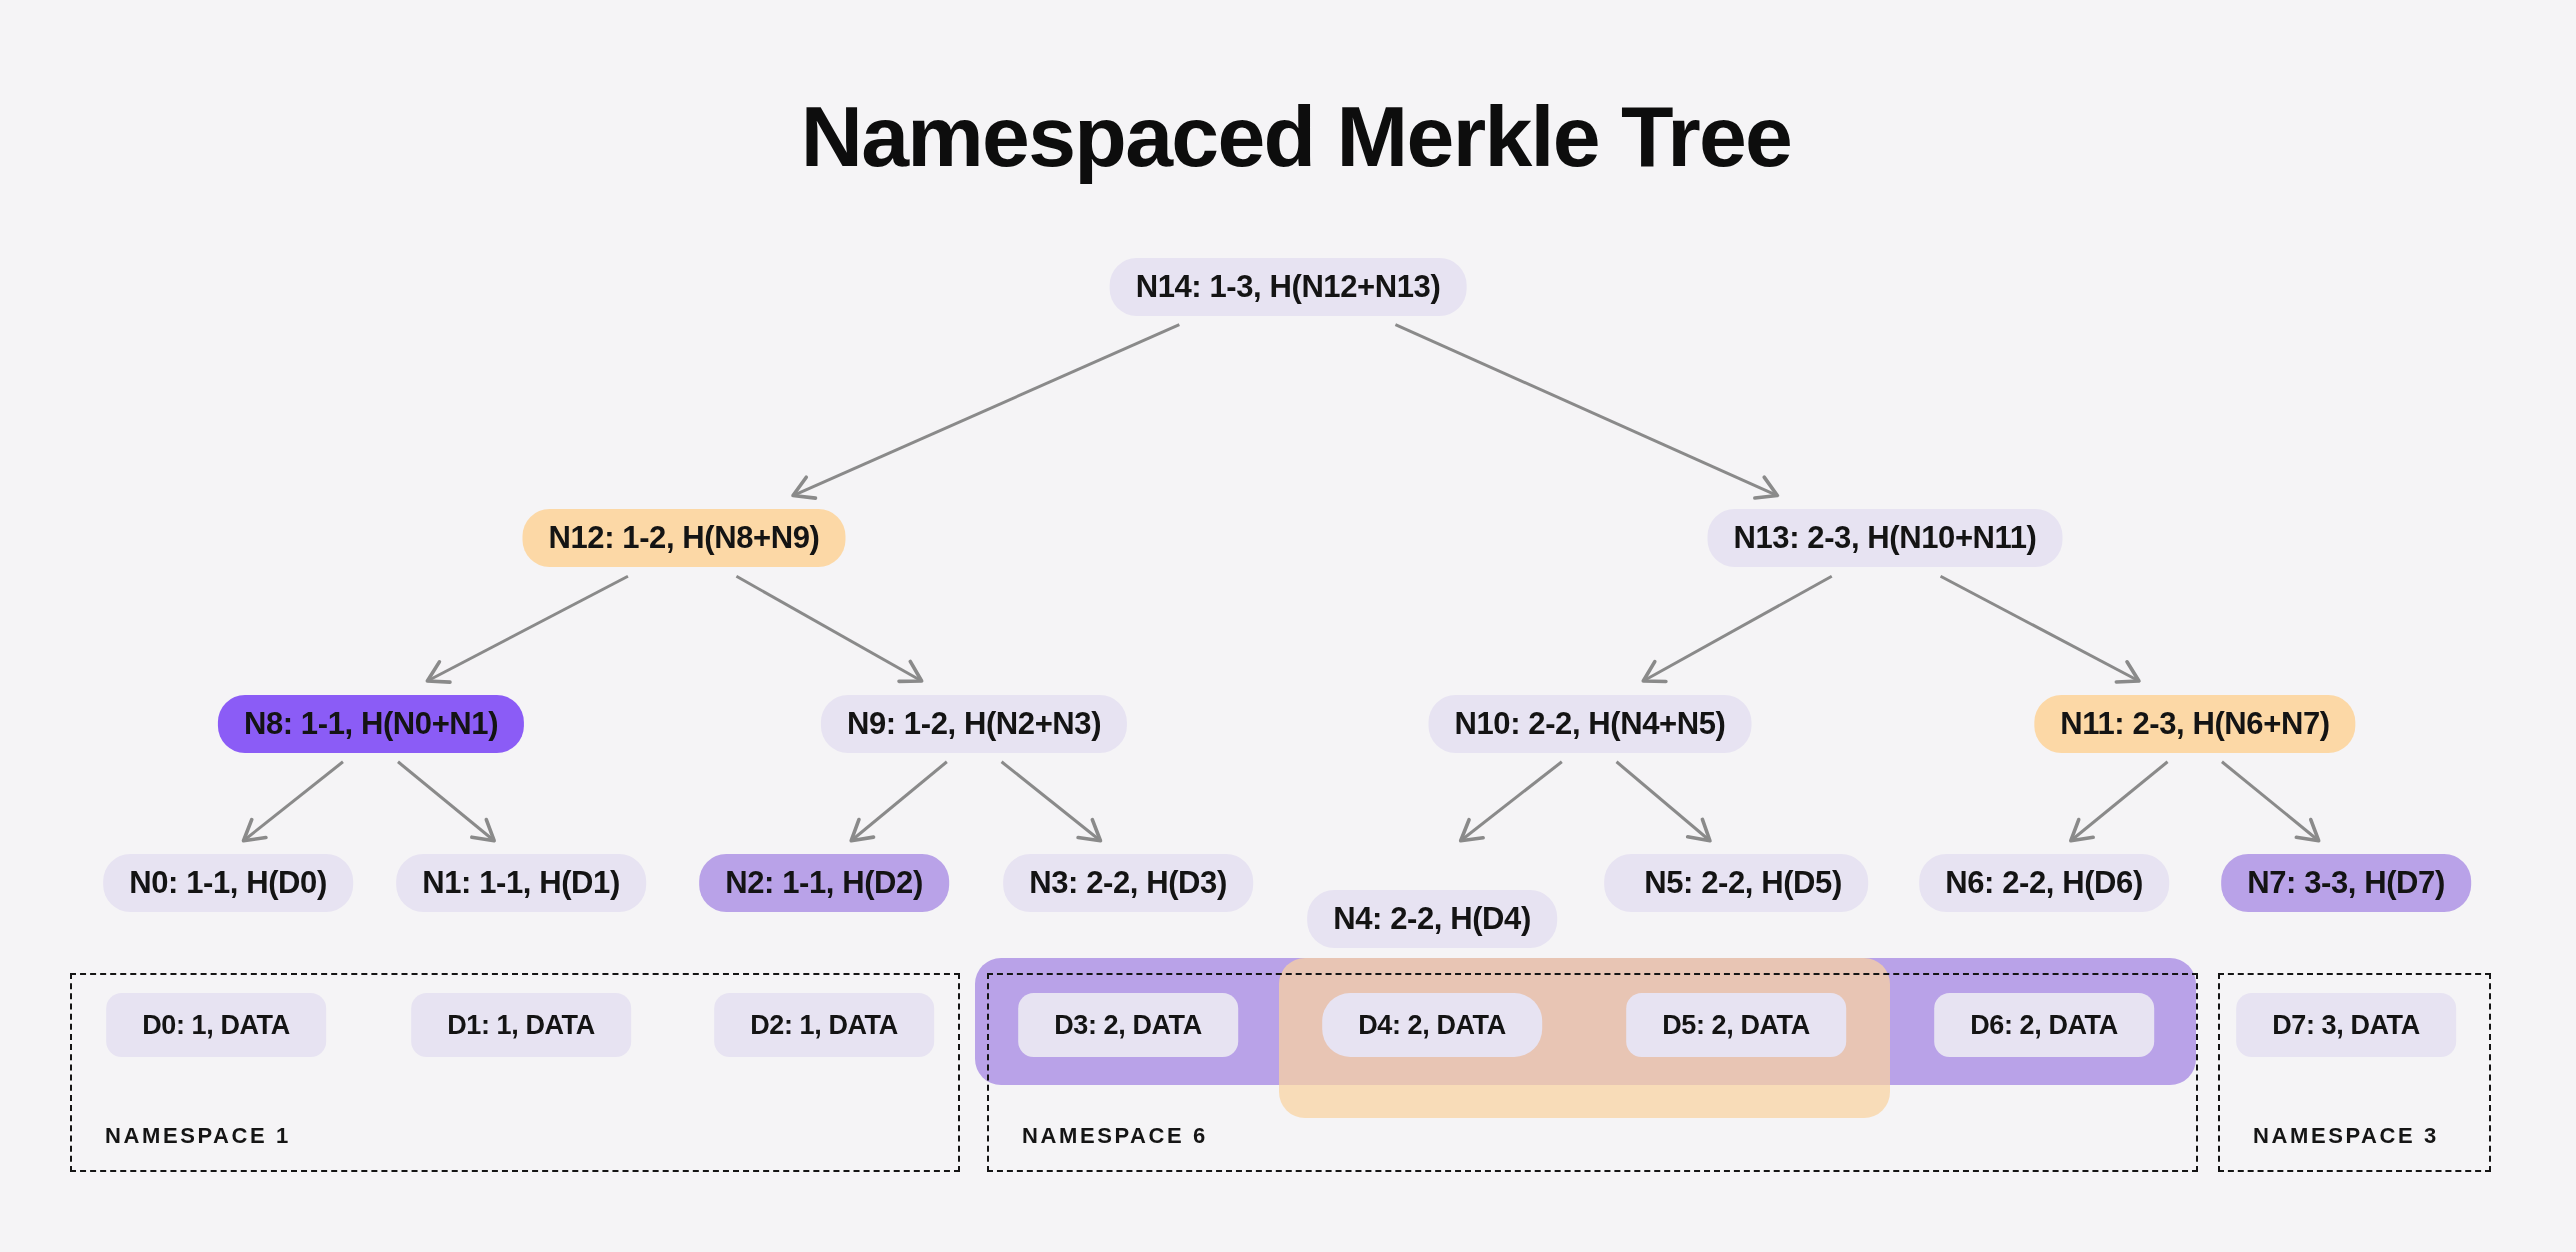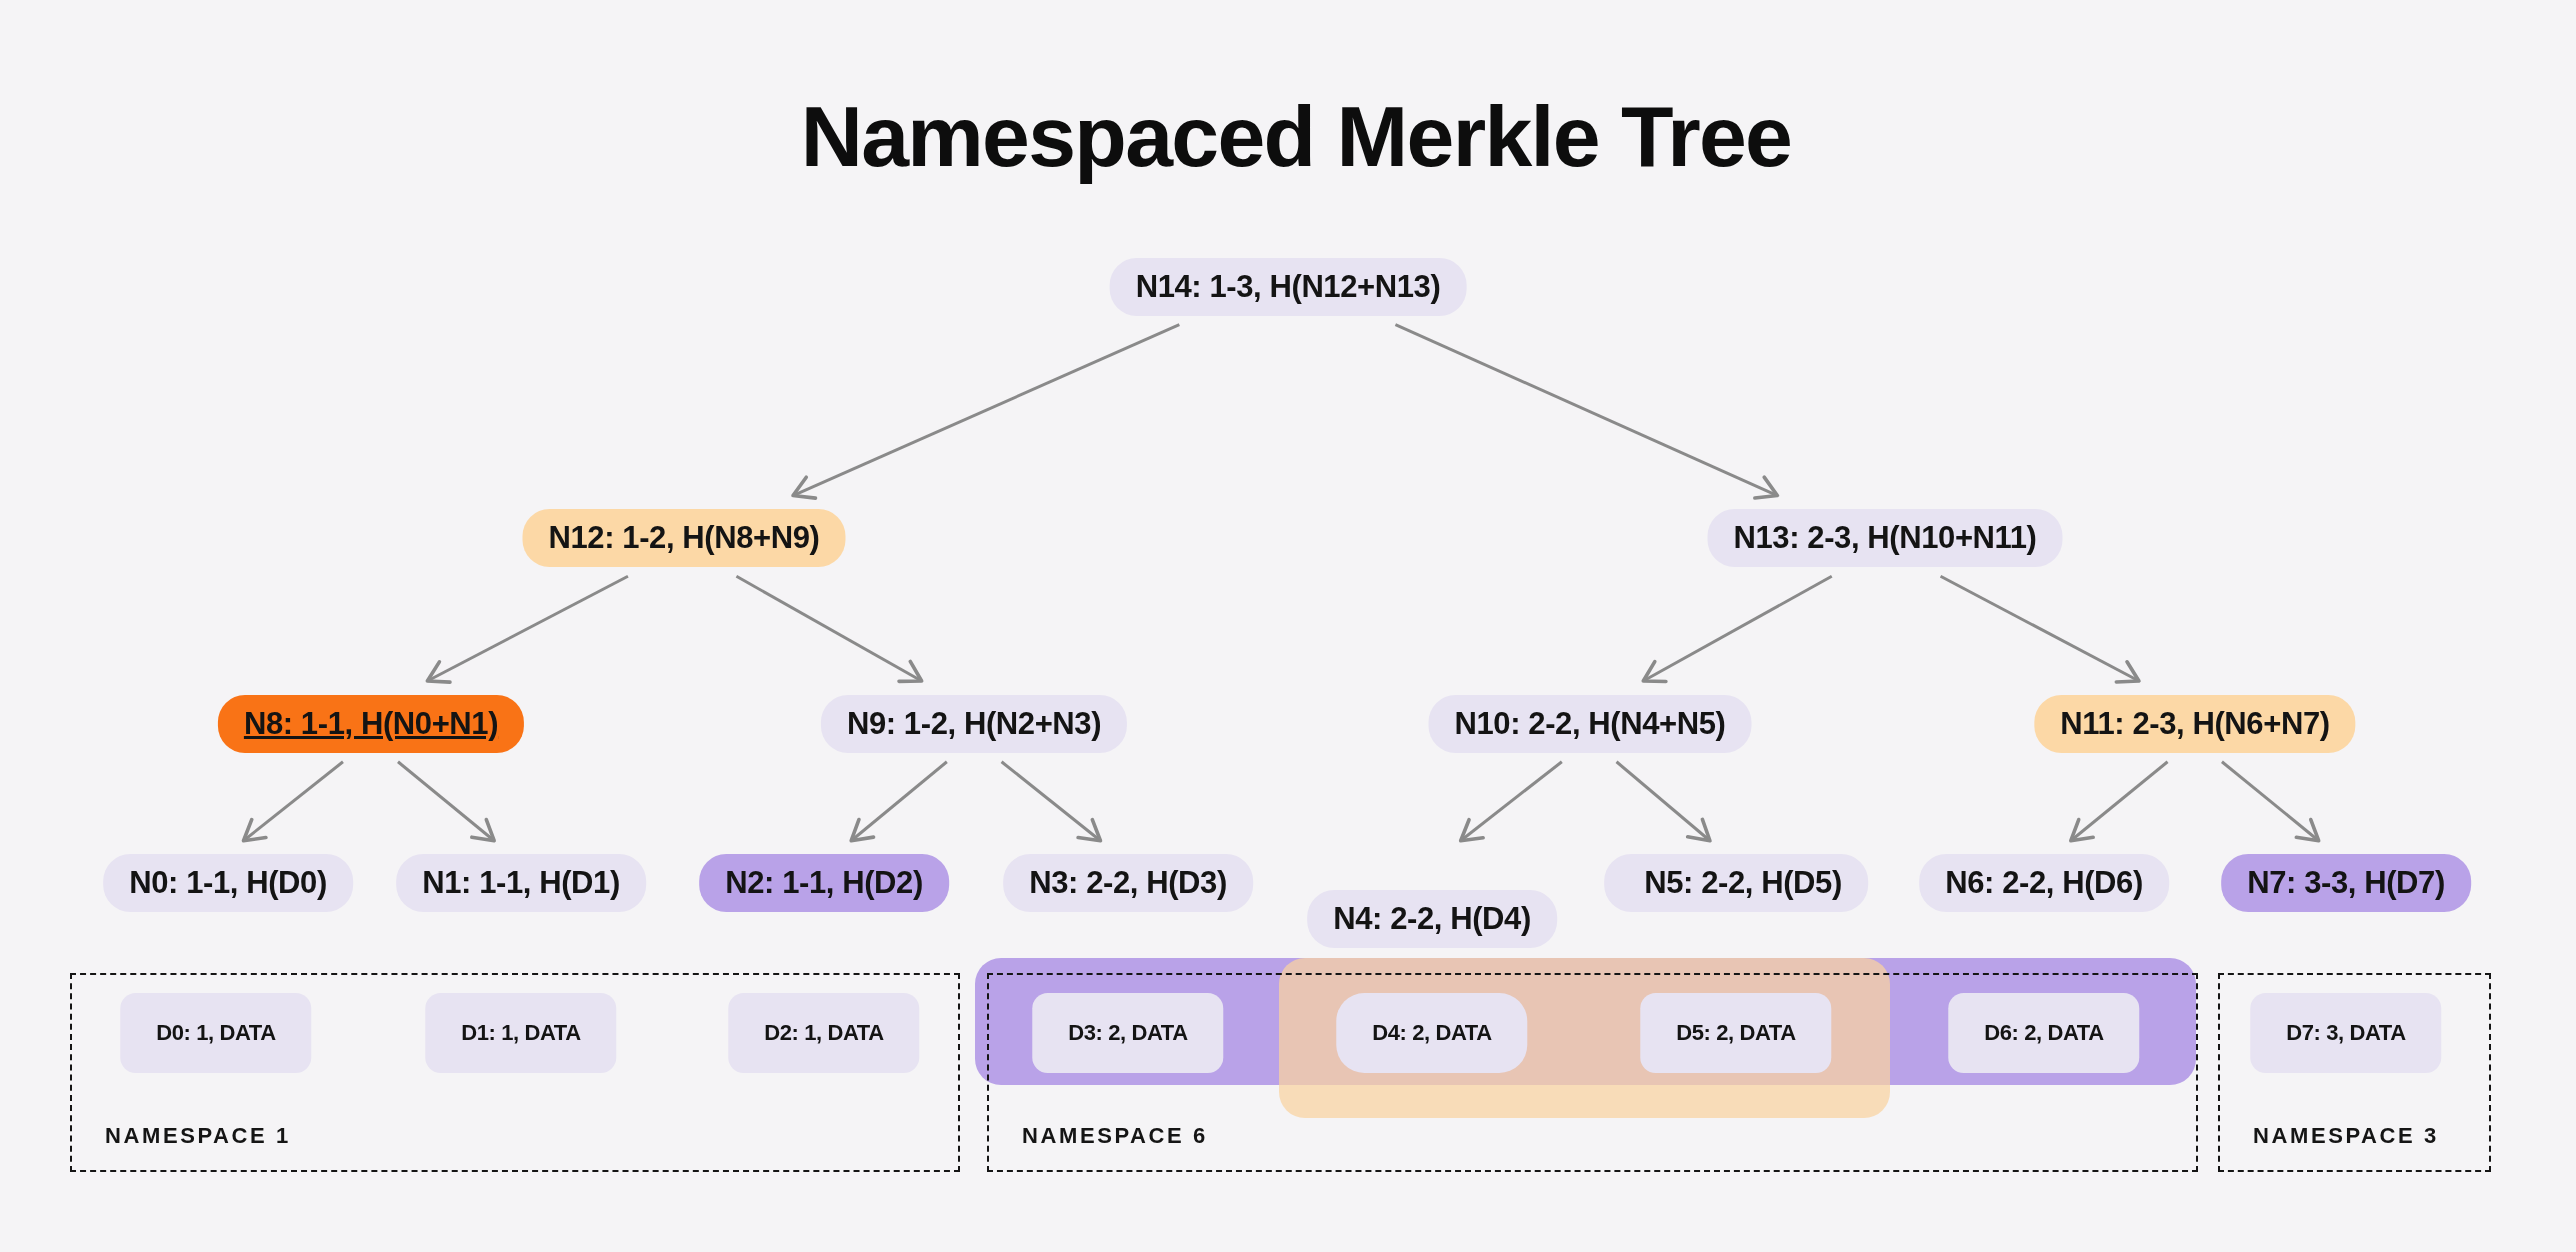--- a/index.html
+++ b/index.html
@@ -14,22 +14,22 @@
     color:#0d0d0d;
   }
   .node{
     position:absolute;transform:translateX(-50%);
     height:58px;line-height:58px;padding:0 26px;border-radius:27px;
     font-size:31px;font-weight:700;letter-spacing:-0.4px;color:#141414;
     white-space:nowrap;z-index:4;text-align:center;
   }
   .chip{
     position:absolute;transform:translateX(-50%);
-    height:64px;line-height:64px;padding:8px 36px;border-radius:15.5px;
-    font-size:22px;font-weight:700;letter-spacing:-0.4px;color:#141414;
+    height:64px;line-height:64px;padding:0 36px;border-radius:15.5px;
+    font-size:27px;font-weight:700;letter-spacing:-0.4px;color:#141414;
     white-space:nowrap;z-index:4;text-align:center;
   }
   .ns-box{
     position:absolute;border:2.6px dashed #151515;box-sizing:border-box;z-index:3;
   }
   .ns-label{
     position:absolute;left:33px;bottom:20.6px;
     font-size:22px;font-weight:700;letter-spacing:2.6px;color:#151515;
     white-space:nowrap;
   }
@@ -74,21 +74,21 @@
         <span class="ns-label">NAMESPACE 6</span>
       </div>
       <div class="ns-box" style="left: 2218px; top: 973px; width: 273px; height: 199px;">
         <span class="ns-label">NAMESPACE 3</span>
       </div>
     </div>
   <div id="nodes-layer">
       <div class="node" style="left: 1288px; top: 258px; background: rgb(231, 227, 242);">N14: 1-3, H(N12+N13)</div>
       <div class="node" style="left: 684px; top: 509px; background: rgb(252, 216, 166);">N12: 1-2, H(N8+N9)</div>
       <div class="node" style="left: 1885px; top: 509px; background: rgb(231, 227, 242);">N13: 2-3, H(N10+N11)</div>
-      <div class="node" style="left: 371px; top: 695px; background: #f97316; text-decoration: underline;">N8: 1-1, H(N0+N1)</div>
+      <div class="node" style="left: 371px; top: 695px; background: #8b5cf6;">N8: 1-1, H(N0+N1)</div>
       <div class="node" style="left: 974px; top: 695px; background: rgb(231, 227, 242);">N9: 1-2, H(N2+N3)</div>
       <div class="node" style="left: 1590px; top: 695px; background: rgb(231, 227, 242);">N10: 2-2, H(N4+N5)</div>
       <div class="node" style="left: 2195px; top: 695px; background: rgb(252, 216, 166);">N11: 2-3, H(N6+N7)</div>
       <div class="node" style="left: 228px; top: 854px; background: rgb(231, 227, 242);">N0: 1-1, H(D0)</div>
       <div class="node" style="left: 521px; top: 854px; background: rgb(231, 227, 242);">N1: 1-1, H(D1)</div>
       <div class="node" style="left: 824px; top: 854px; background: rgb(185, 162, 232);">N2: 1-1, H(D2)</div>
       <div class="node" style="left: 1128px; top: 854px; background: rgb(231, 227, 242);">N3: 2-2, H(D3)</div>
       <div class="node" style="left: 1432px; top: 854px; background: rgb(231, 227, 242); margin-top: 36px;">N4: 2-2, H(D4)</div>
       <div class="node" style="left: 1736px; top: 854px; background: rgb(231, 227, 242); padding-left: 40px;">N5: 2-2, H(D5)</div>
       <div class="node" style="left: 2044px; top: 854px; background: rgb(231, 227, 242);">N6: 2-2, H(D6)</div>

